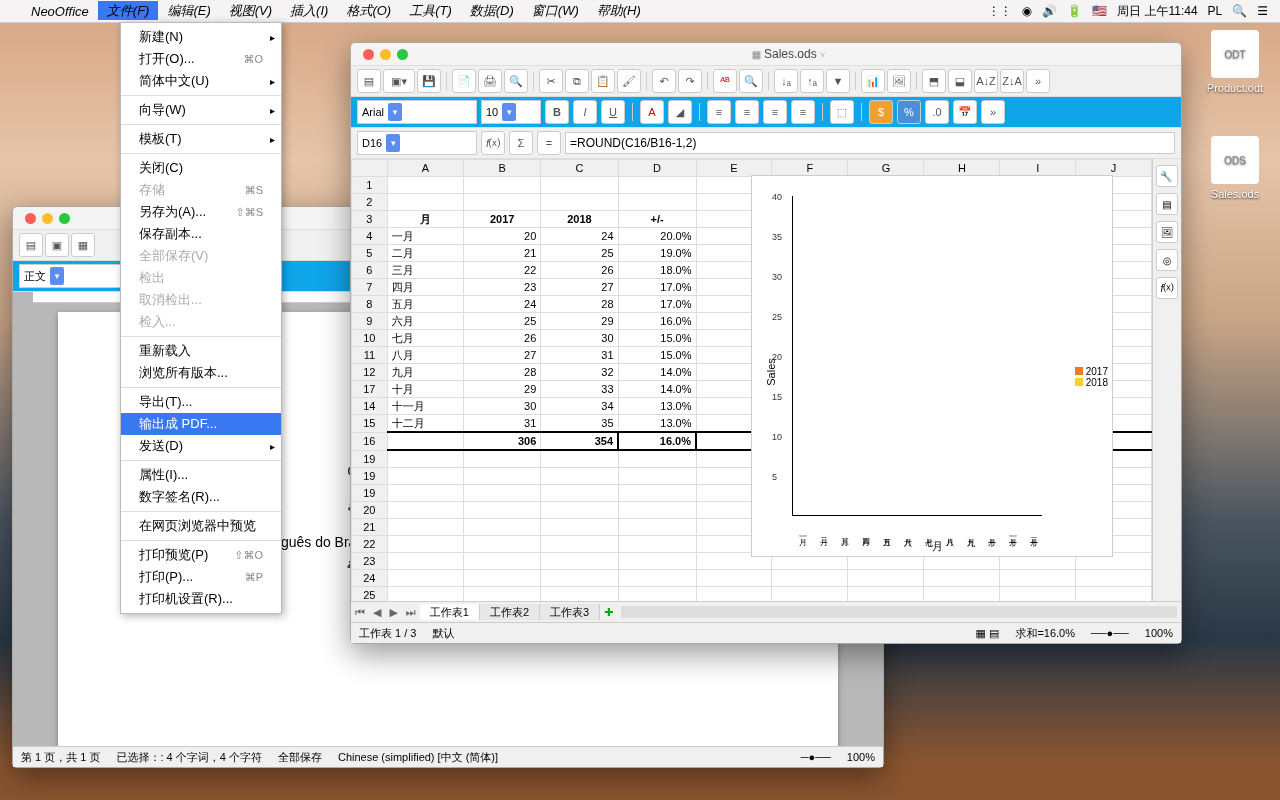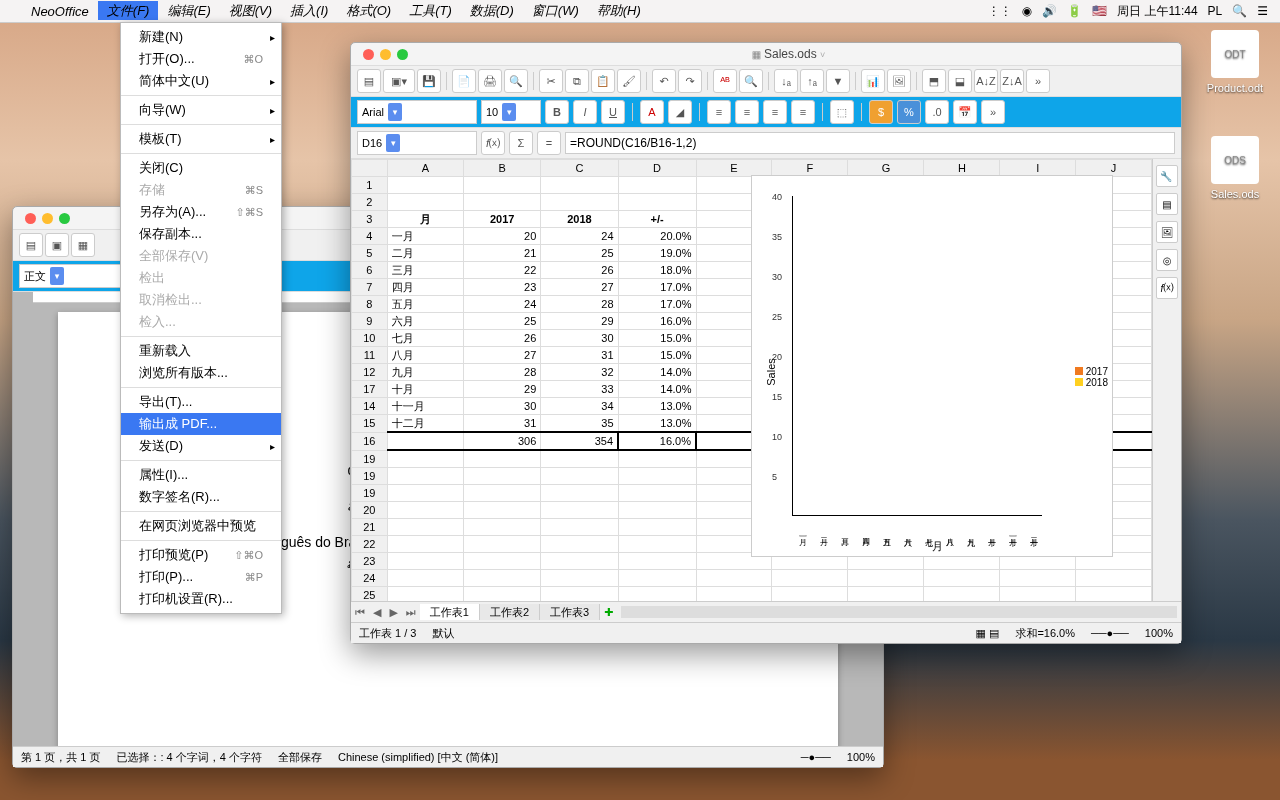--- a/index.html
+++ b/index.html
@@ -35,21 +35,21 @@
 .formulabar{display:flex;align-items:center;padding:3px 6px;gap:4px;border-bottom:1px solid #ddd;background:#f0f0f0;}
 .formulabar input{flex:1;height:20px;border:1px solid #ccc;padding:0 4px;font-size:12px;}
 .sheet{flex:1;display:flex;overflow:hidden;background:#fff;}
 .sheet table{border-collapse:collapse;table-layout:fixed;}
 .sheet th,.sheet td{border:1px solid #ddd;font-size:11px;padding:0 4px;height:16px;text-align:right;}
 .sheet th{background:#f0f0f0;text-align:center;font-weight:normal;}
 .sheet .rowh{background:#f0f0f0;text-align:center;width:28px;}
 .sheet td.left{text-align:left;}
 .sheet td.ctr{text-align:center;font-weight:bold;}
 .sheet .sel{border:2px solid #000 !important;}
-.sheet .sumrow td{border-top:2px solid #000;border-bottom:2px solid #000;font-weight:normal;}
+.sheet .sumrow td{border-top:2px solid #000;border-bottom:2px solid #000;font-weight:bold;}
 .chart{position:absolute;background:#fff;border:1px solid #ccc;}
 .chart .bars{position:absolute;bottom:40px;left:40px;right:70px;top:20px;border-left:1px solid #000;border-bottom:1px solid #000;display:flex;align-items:flex-end;gap:1px;}
 .chart .bargrp{flex:1;display:flex;align-items:flex-end;gap:1px;justify-content:center;}
 .chart .bar17{background:linear-gradient(180deg,#ff8a3a,#e96a10);width:6px;}
 .chart .bar18{background:linear-gradient(180deg,#ffe470,#ffc820);width:6px;}
 .chart .ylabel{position:absolute;left:5px;top:50%;transform:rotate(-90deg);font-size:11px;}
 .chart .xlabel{position:absolute;bottom:2px;left:50%;font-size:11px;}
 .chart .legend{position:absolute;right:4px;top:50%;font-size:10px;}
 .chart .legend .sw{display:inline-block;width:8px;height:8px;margin-right:3px;}
 .chart .ytick{position:absolute;left:20px;font-size:9px;color:#333;}

